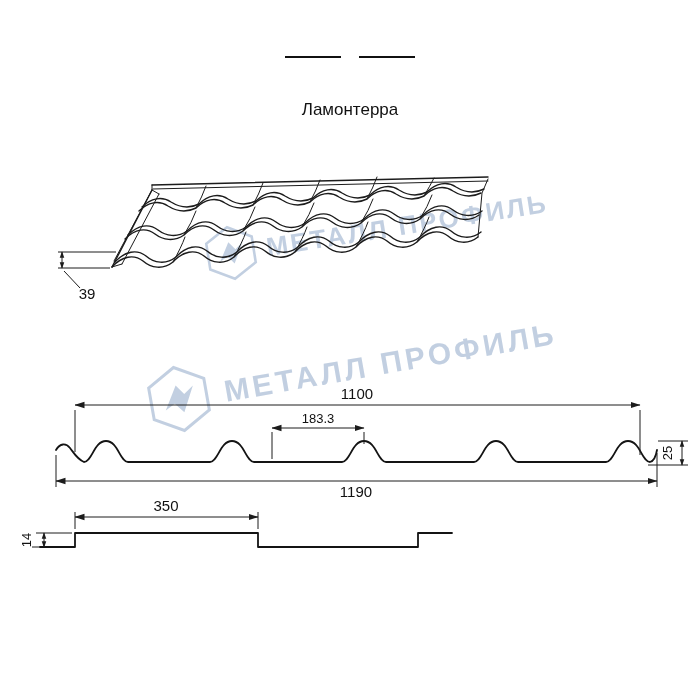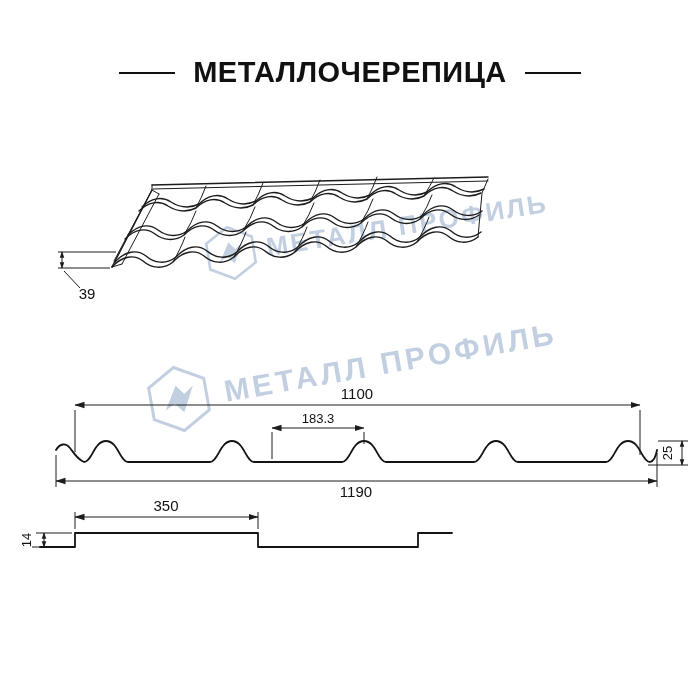--- a/index.html
+++ b/index.html
@@ -24,23 +24,23 @@
   .wm .hex{fill:none;stroke:#9db3cf;}
   .wm .inner{fill:#9db3cf;}
 </style>
 </head>
 <body>
 
 <div class="page">
 
   <div class="header">
     <div class="rule"></div>
-    <div class="title">МЕТАЛЛОЧЕРЕПИЦА</div>
     <div class="rule"></div>
   </div>
+  <div class="subtitle">Ламонтерра</div>
 
   <svg class="drawing" width="700" height="700" viewBox="0 0 700 700">
     <defs>
       <marker id="arw" viewBox="0 0 10 10" refX="9.5" refY="5" markerWidth="10" markerHeight="10" orient="auto-start-reverse">
           <path d="M0,1.8 L10,5 L0,8.2 Z" fill="#1c1c1c"></path>
         </marker>
       <marker id="arws" viewBox="0 0 10 10" refX="9" refY="5" markerWidth="6.5" markerHeight="6.5" orient="auto-start-reverse">
           <path d="M0,1.5 L10,5 L0,8.5 Z" fill="#1c1c1c"></path>
         </marker>
     </defs>

